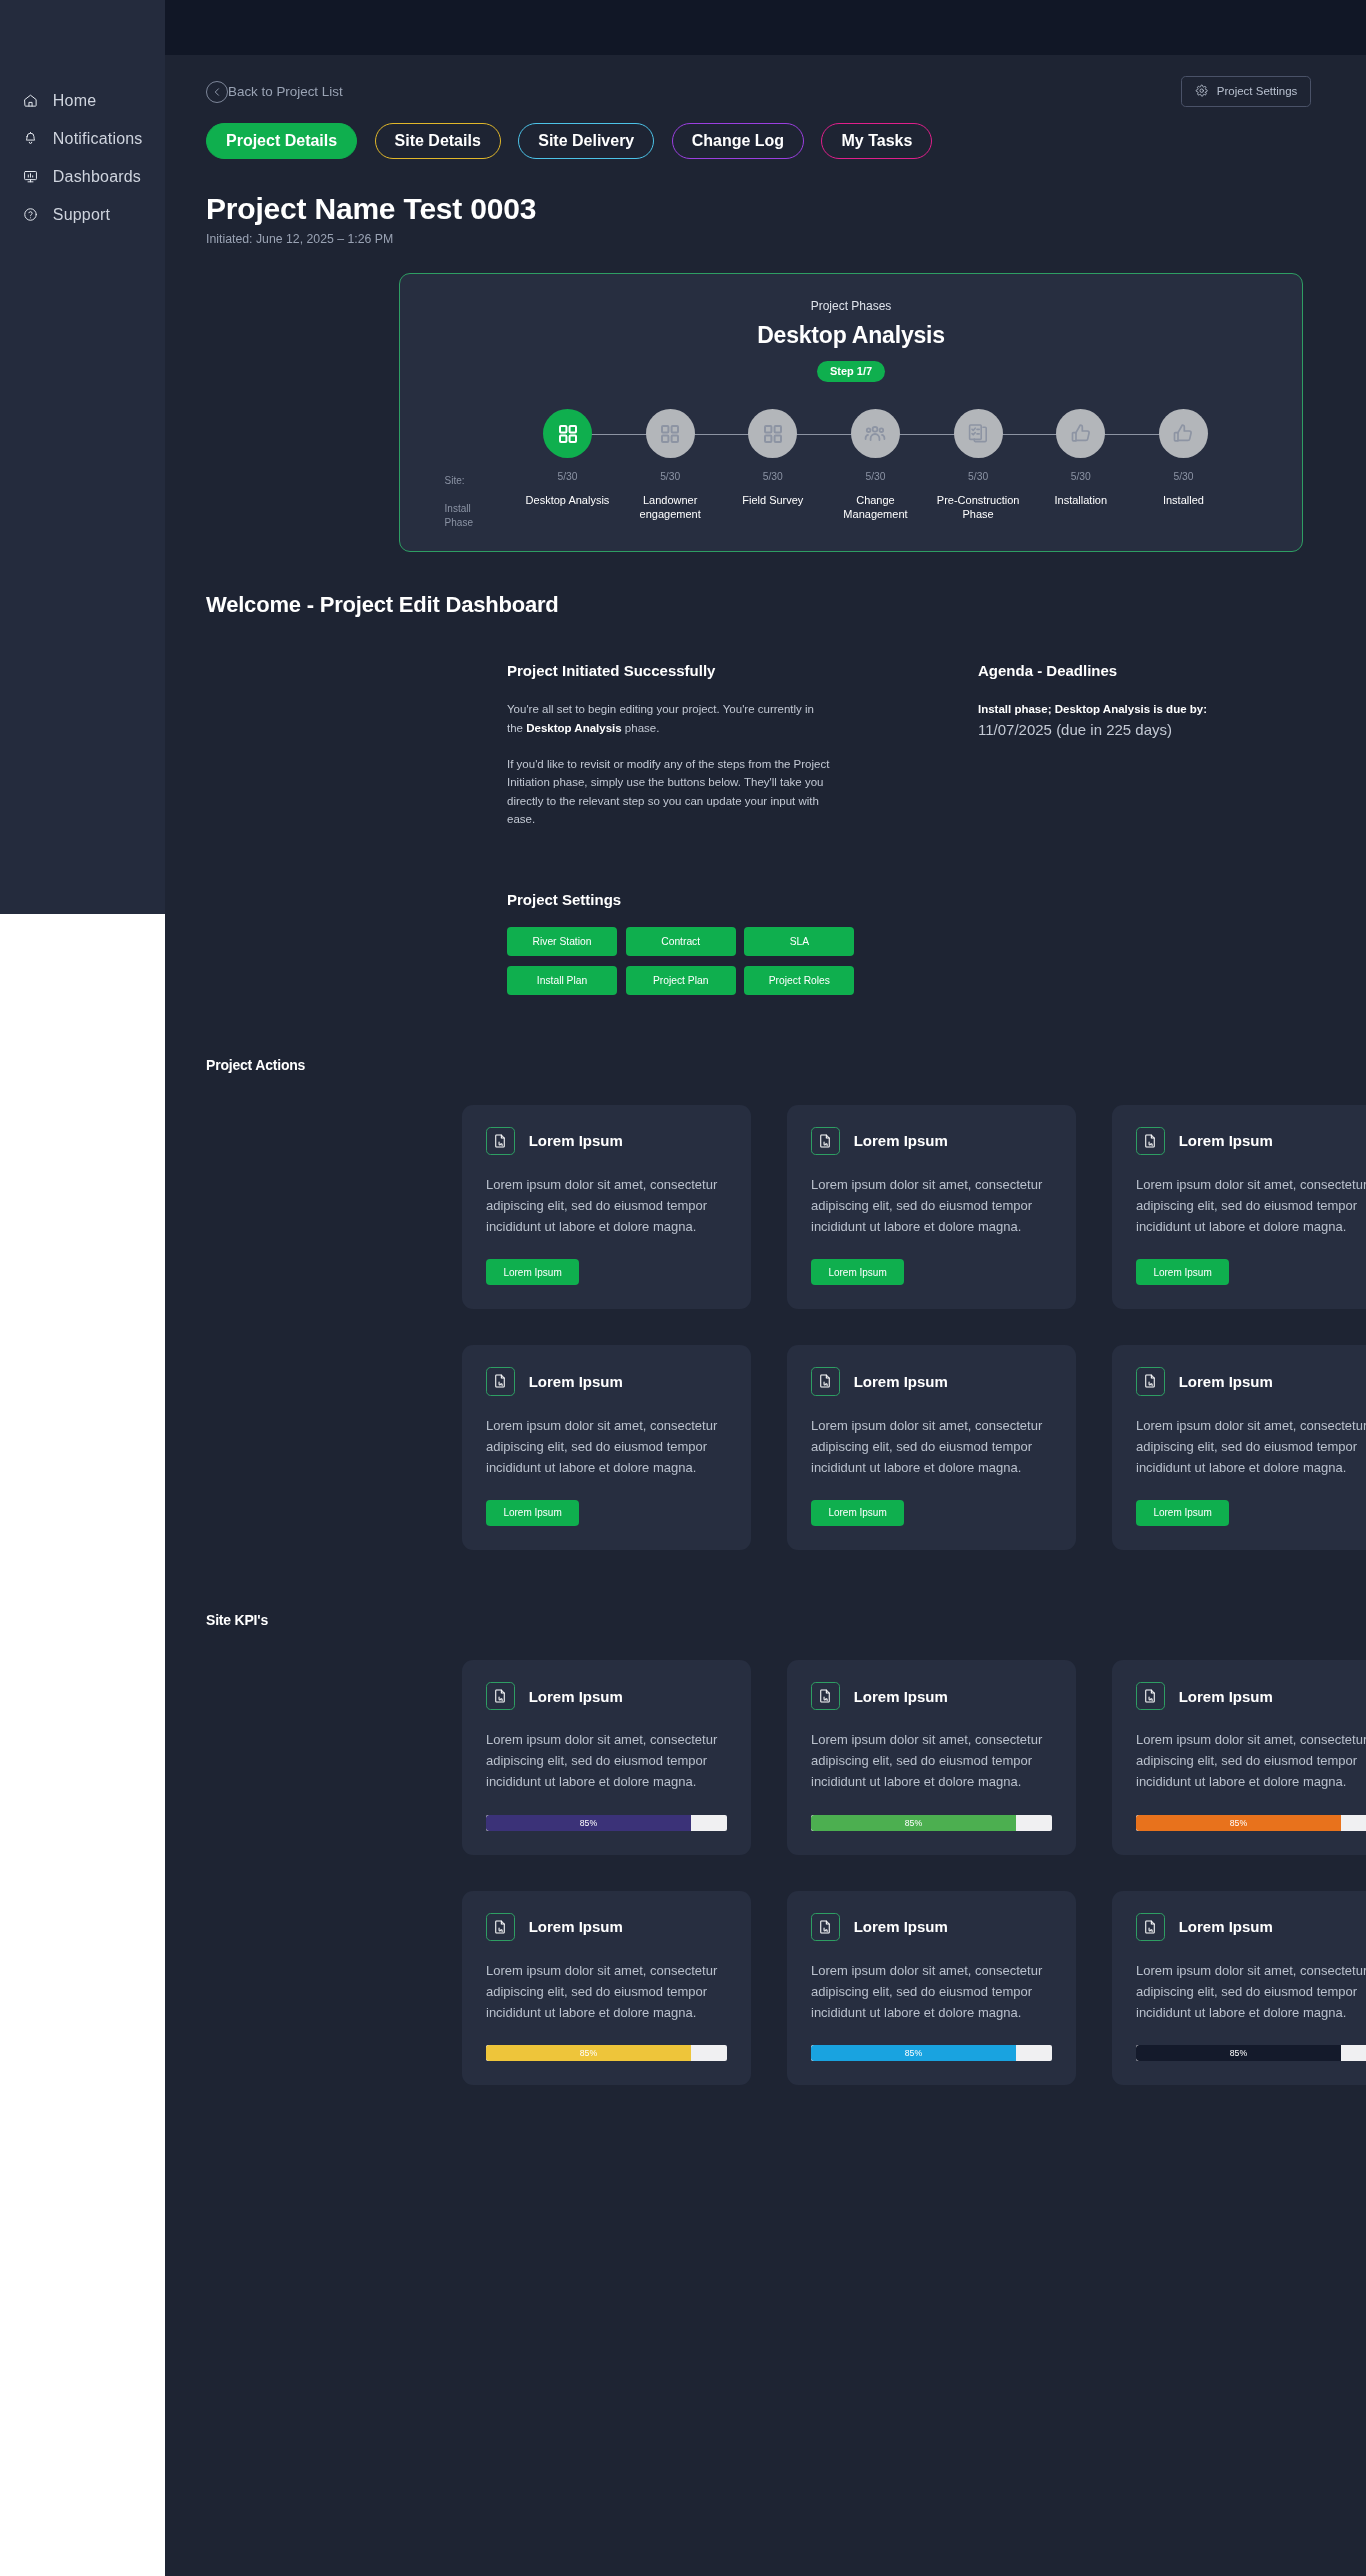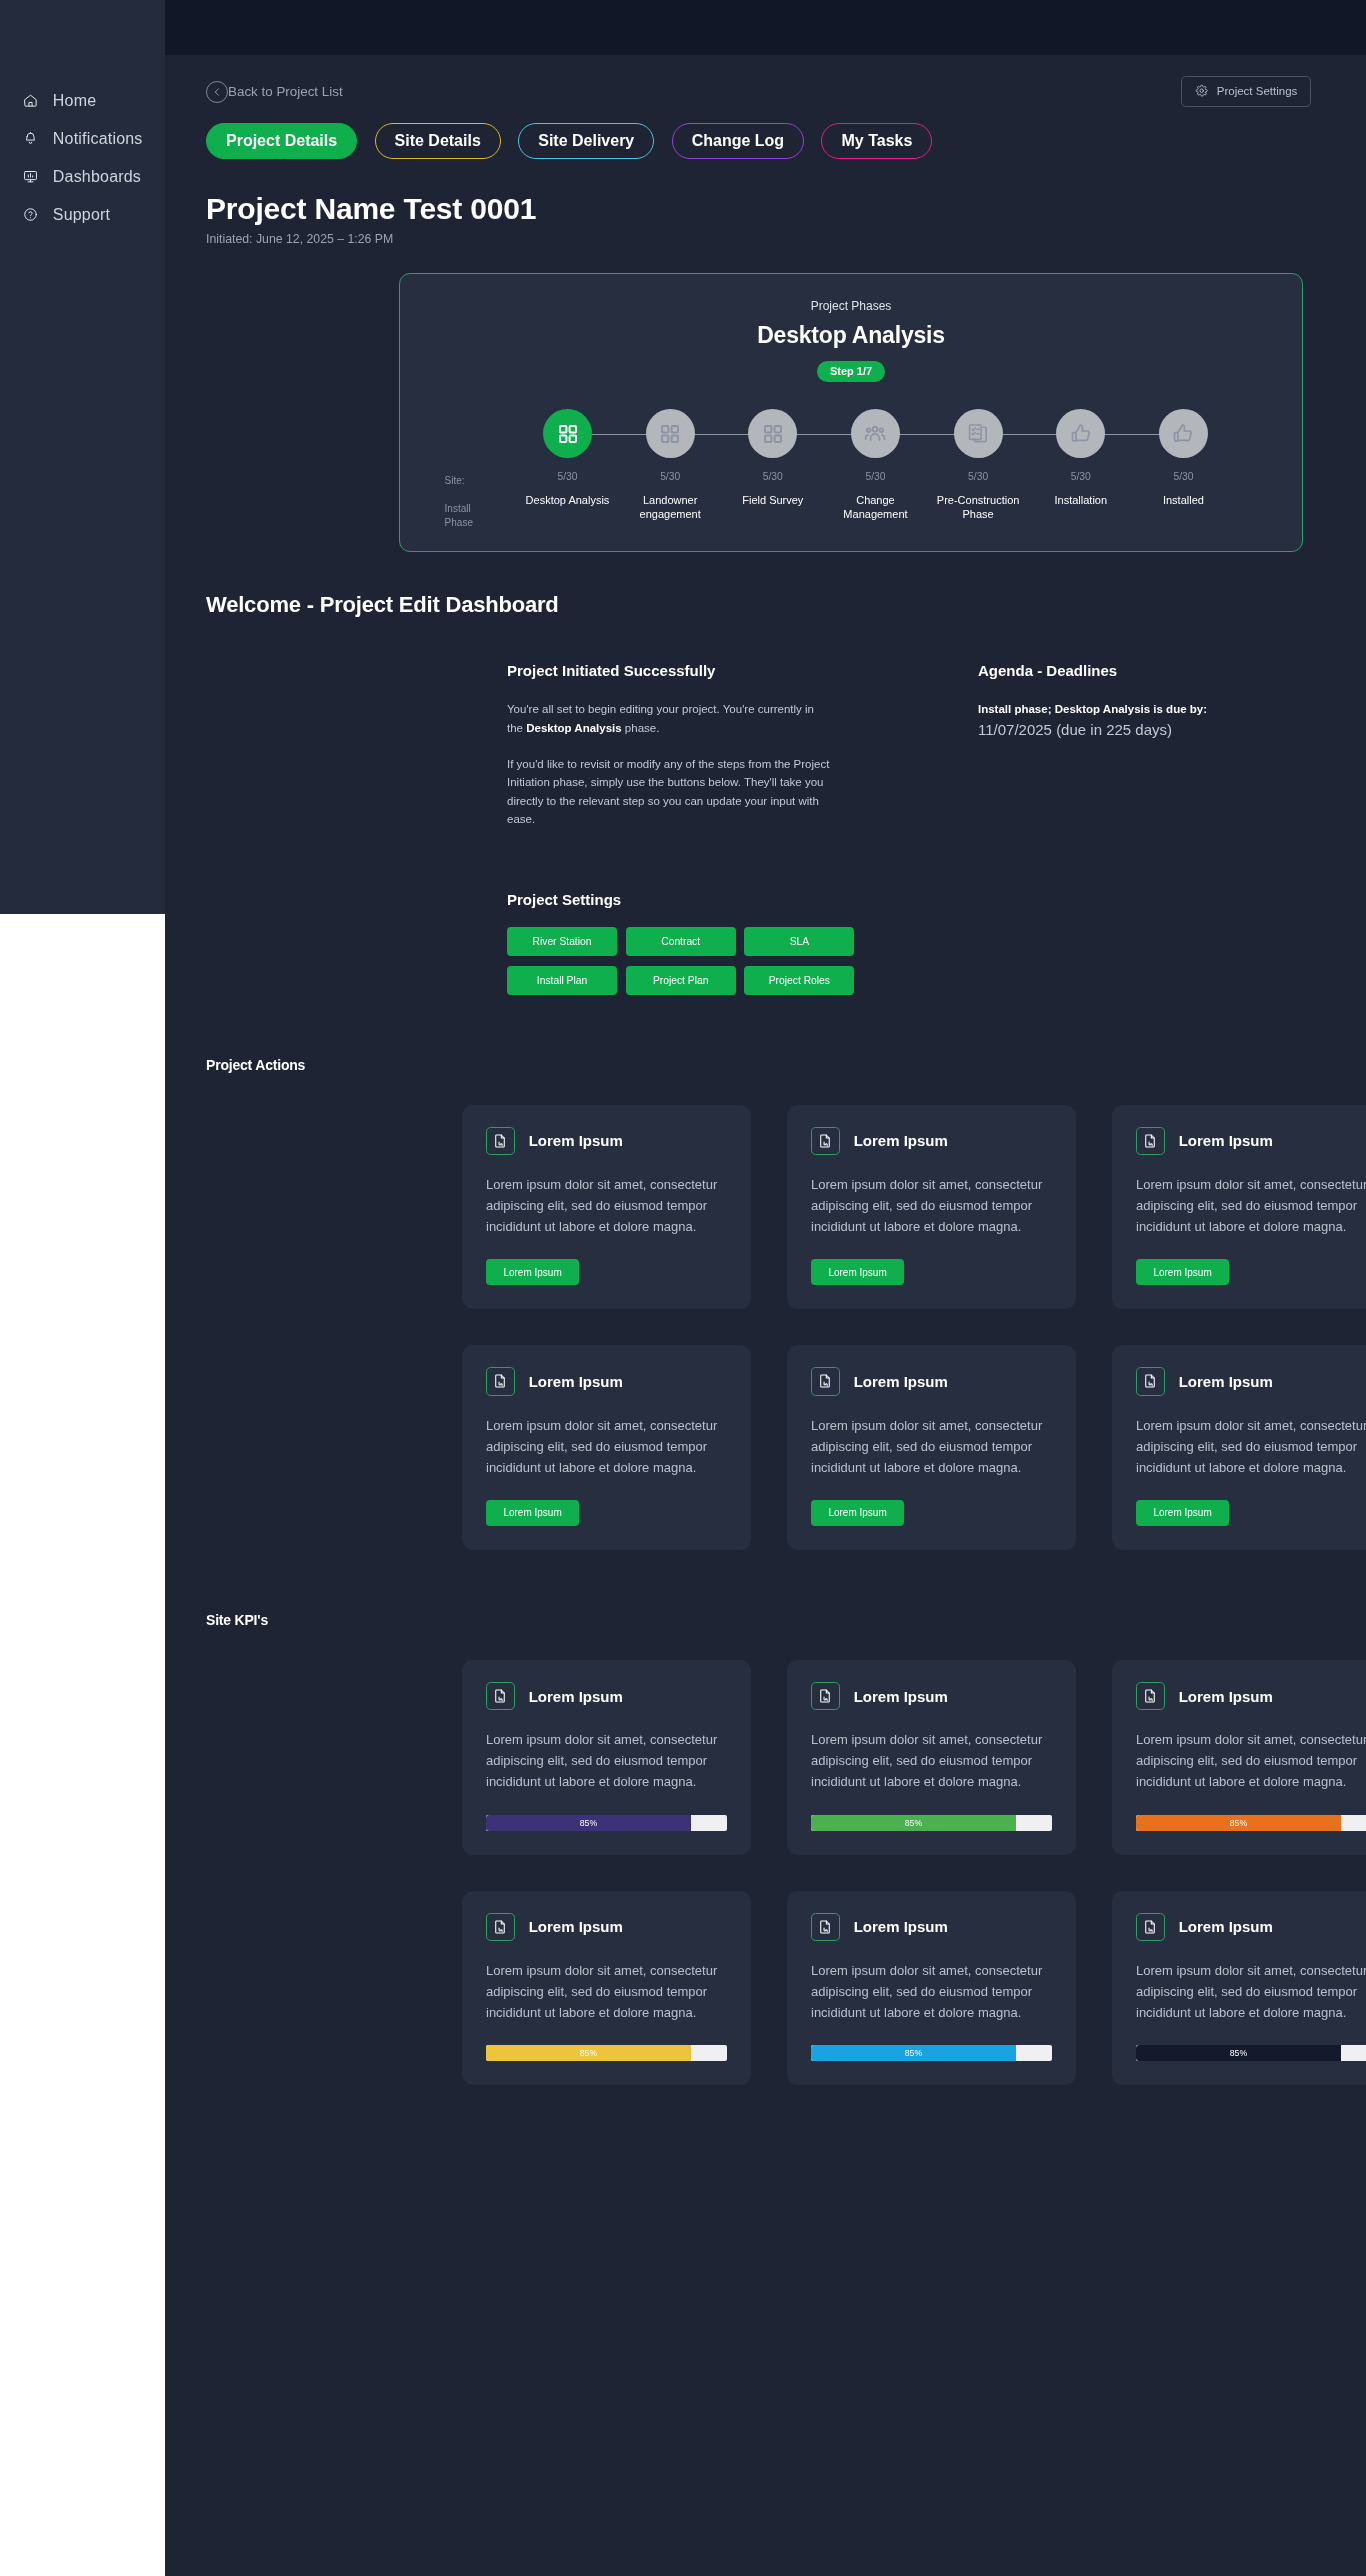--- a/index.html
+++ b/index.html
@@ -457,21 +457,21 @@
 
     <div class="tabs">
       <button class="tab active">Project Details</button>
       <button class="tab" style="border-color:#e0b72a">Site Details</button>
       <button class="tab" style="border-color:#4cc3e8">Site Delivery</button>
       <button class="tab" style="border-color:#9b3fe0">Change Log</button>
       <button class="tab" style="border-color:#e01f8b">My Tasks</button>
     </div>
 
     <div class="title-block">
-      <div class="proj-title">Project Name Test 0001</div>
+      <div class="proj-title">Project Name Test 0003</div>
       <div class="proj-sub">Initiated: June 12, 2025 – 1:26 PM</div>
     </div>
 
     <div class="phases">
       <div class="phases-kicker">Project Phases</div>
       <div class="phases-title">Desktop Analysis</div>
       <div class="step-badge-wrap">
         <span class="step-badge">Step 1/7</span>
       </div>
 

